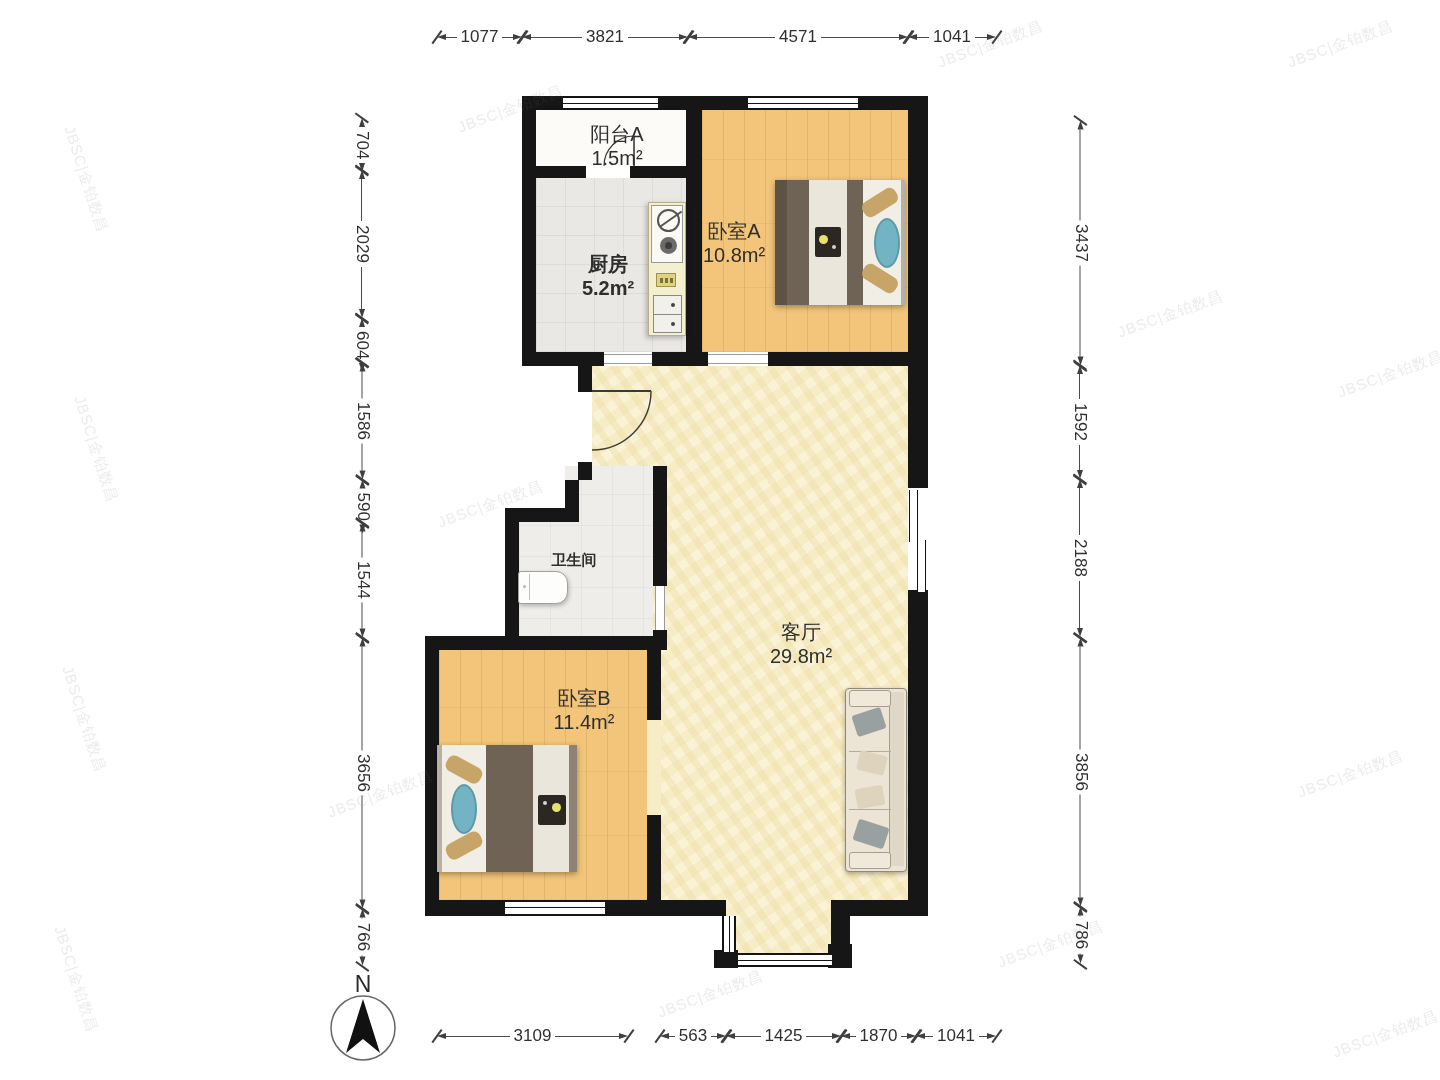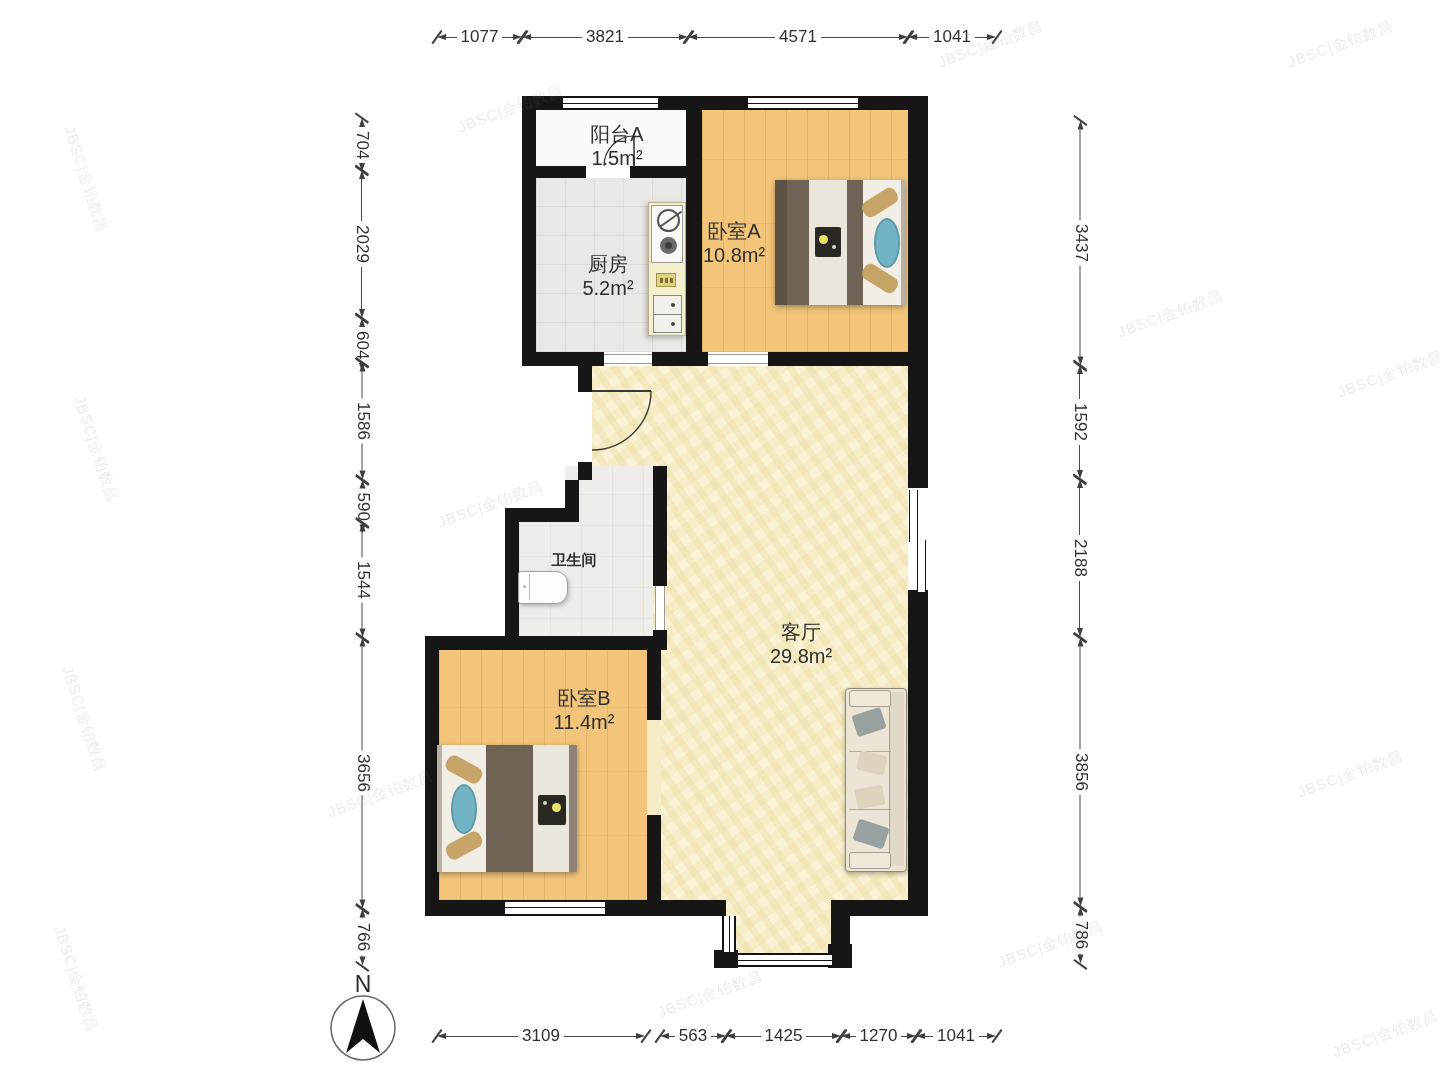--- a/index.html
+++ b/index.html
@@ -175,21 +175,21 @@
     <path d="M 604 166 A 30 30 0 0 1 634 136" stroke="#3a3a3a" stroke-width="1.2" fill="none"></path>
     <circle cx="363" cy="1028" r="32" stroke="#666" stroke-width="1.5" fill="#fff"></circle>
     <path d="M 363 999 L 346 1053 L 363 1039 L 380 1053 Z" fill="#111"></path>
   </svg>
   <div class="n-label" style="left:363px;top:984px;">N</div>
 
   <div class="room-label" style="left:617px;top:146px;">
     <span class="nm">阳台A</span>
     <span class="ar">1.5m²</span>
   </div>
-  <div class="room-label" style="left:608px;top:276px;">
+  <div class="room-label" style="left:608px;top:276px;font-weight:bold;">
     <span class="nm">厨房</span>
     <span class="ar">5.2m²</span>
   </div>
   <div class="room-label" style="left:734px;top:243px;">
     <span class="nm">卧室A</span>
     <span class="ar">10.8m²</span>
   </div>
   <div class="room-label small" style="left:574px;top:559px;">
     <span class="nm">卫生间</span>
   </div>
@@ -224,21 +224,21 @@
         <span class="line"></span>
         <span class="ah r"></span>
       </div>
       <div class="dim" style="width: 88px; left: 908px; top: 27px;">
         <span class="ah l"></span>
         <span class="line"></span>
         <span class="lbl">1041</span>
         <span class="line"></span>
         <span class="ah r"></span>
       </div>
-      <div class="dim" style="width: 208px; left: 437px; top: 1026px; justify-content: space-between;">
+      <div class="dim" style="width: 191px; left: 437px; top: 1026px; justify-content: space-between;">
         <span class="ah l"></span>
         <span class="line"></span>
         <span class="lbl">3109</span>
         <span class="line"></span>
         <span class="ah r"></span>
       </div>
       <div class="dim" style="width: 66px; left: 660px; top: 1026px;">
         <span class="ah l"></span>
         <span class="line"></span>
         <span class="lbl">563</span>
@@ -248,21 +248,21 @@
       <div class="dim" style="width: 115px; left: 726px; top: 1026px; align-items: center;">
         <span class="ah l"></span>
         <span class="line"></span>
         <span class="lbl">1425</span>
         <span class="line"></span>
         <span class="ah r"></span>
       </div>
       <div class="dim" style="width: 75px; left: 841px; top: 1026px;">
         <span class="ah l"></span>
         <span class="line"></span>
-        <span class="lbl">1270</span>
+        <span class="lbl">1870</span>
         <span class="line"></span>
         <span class="ah r"></span>
       </div>
       <div class="dim" style="width: 80px; left: 916px; top: 1026px;">
         <span class="ah l"></span>
         <span class="line"></span>
         <span class="lbl">1041</span>
         <span class="line"></span>
         <span class="ah r"></span>
       </div>

